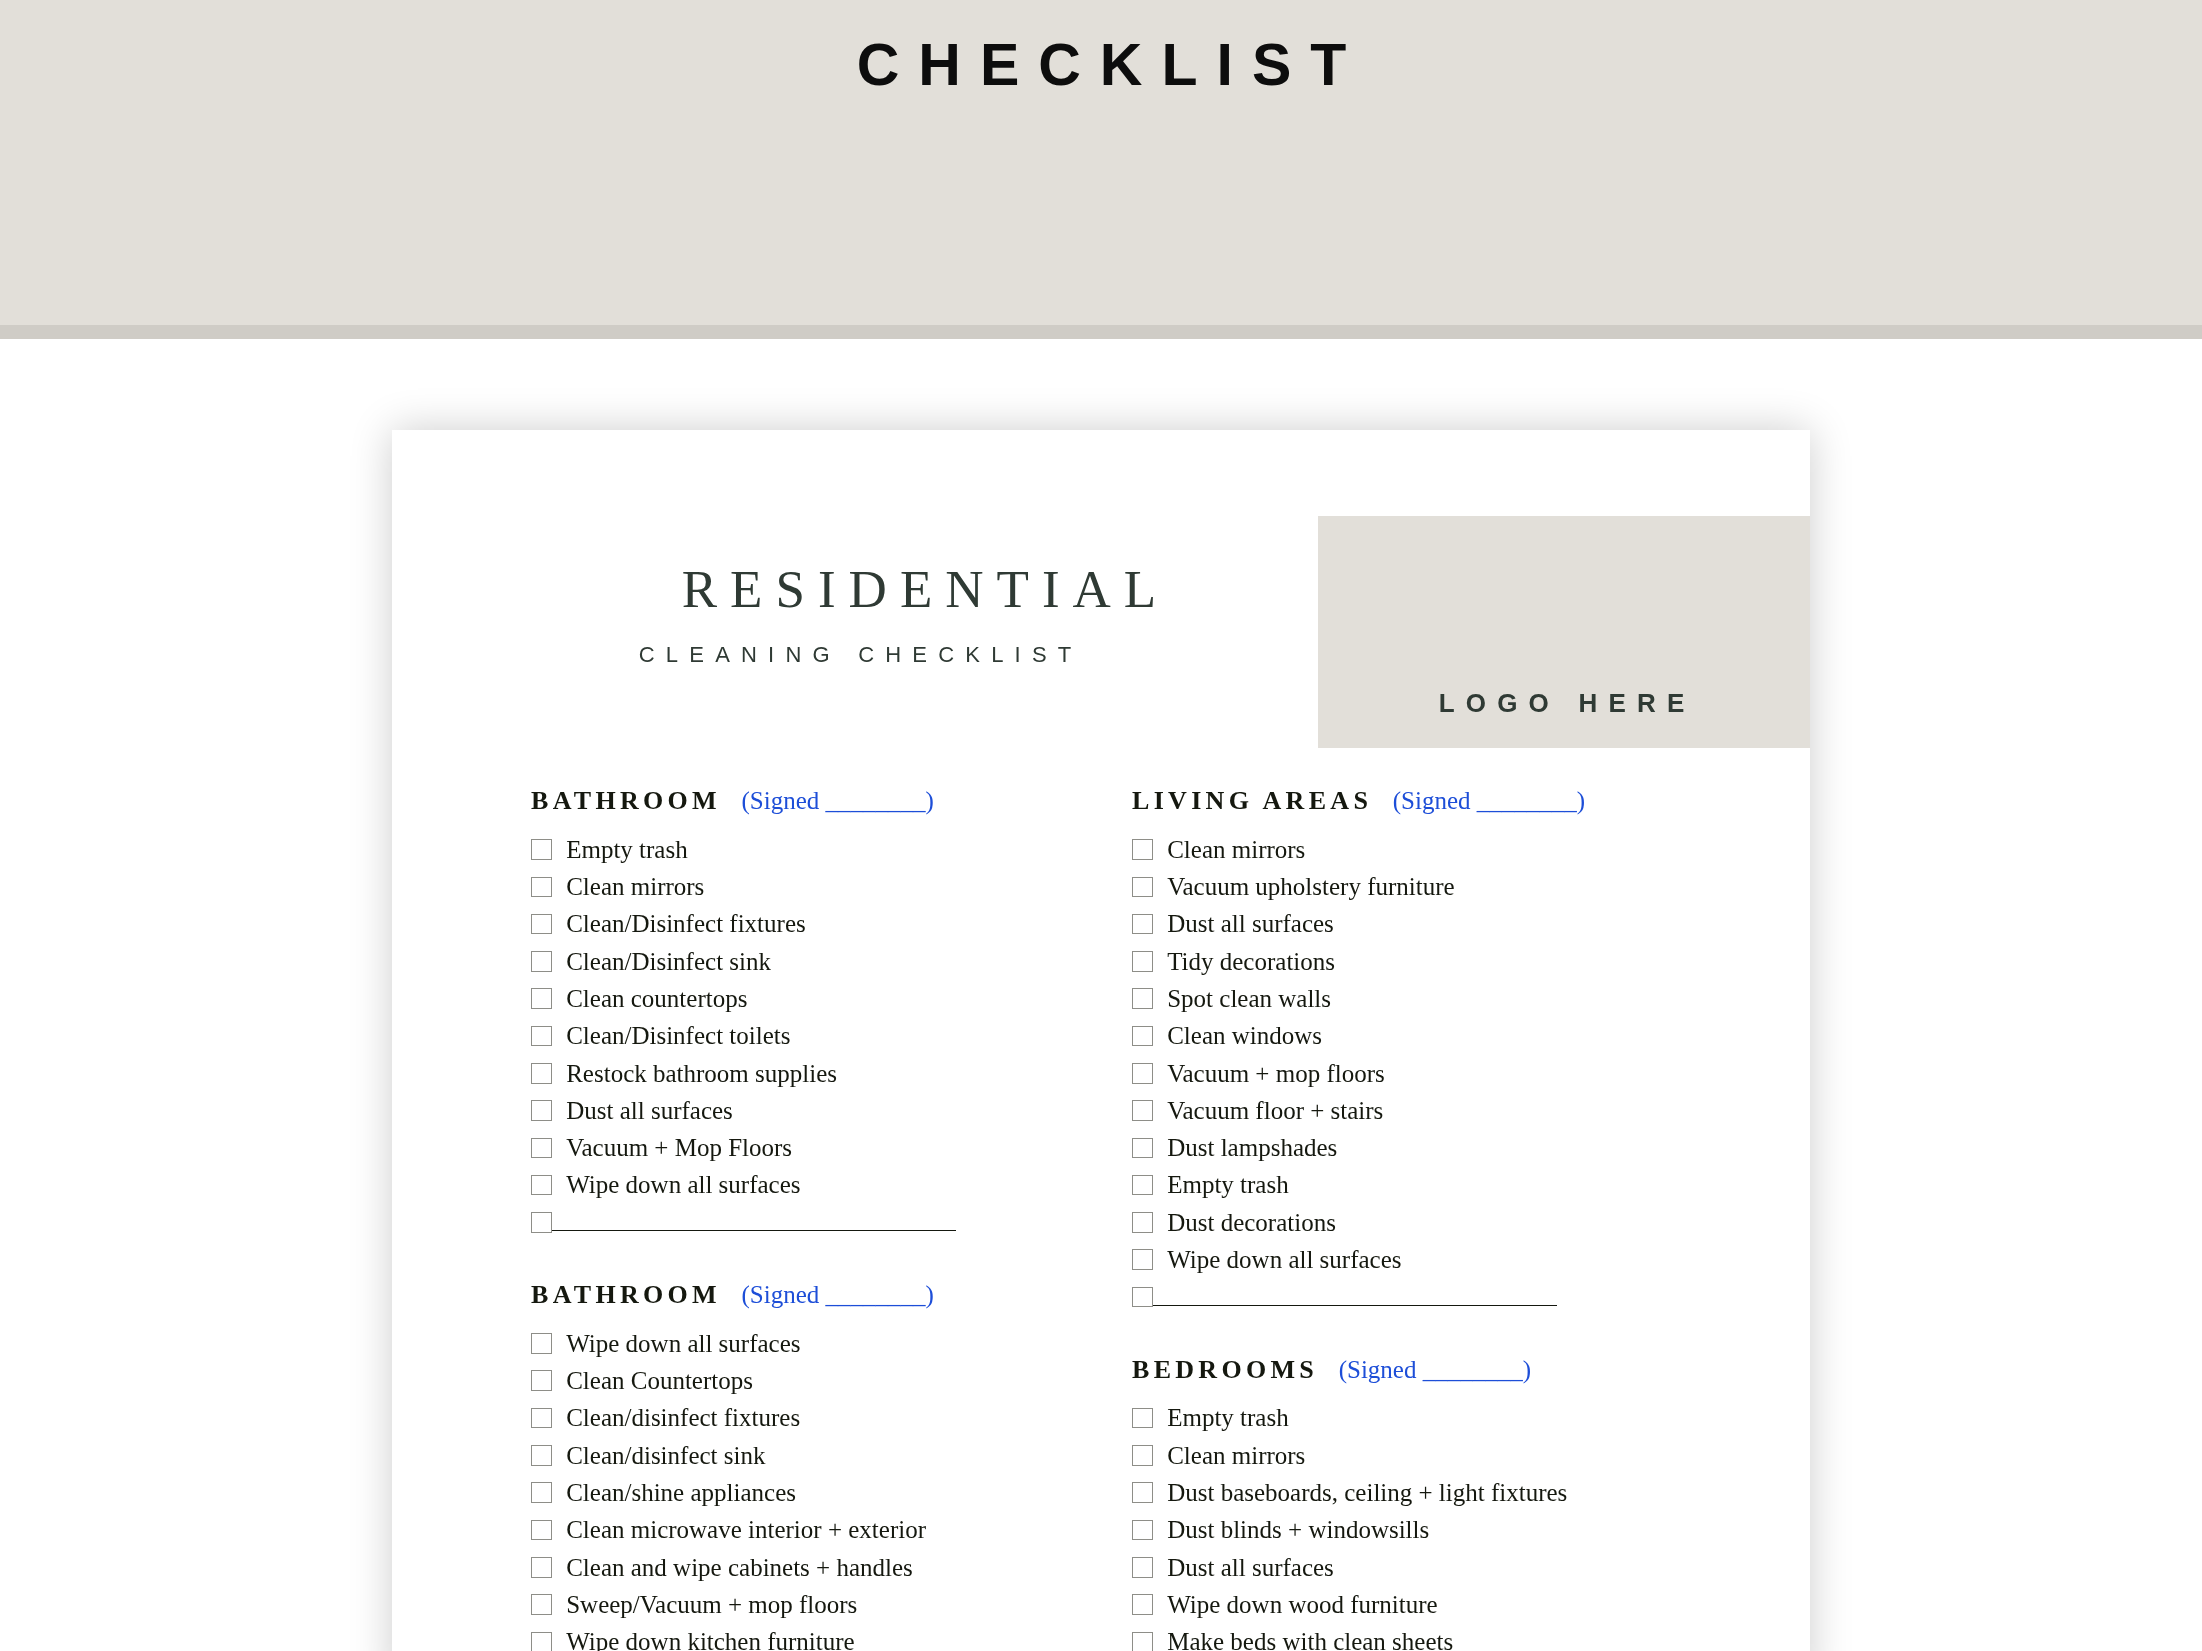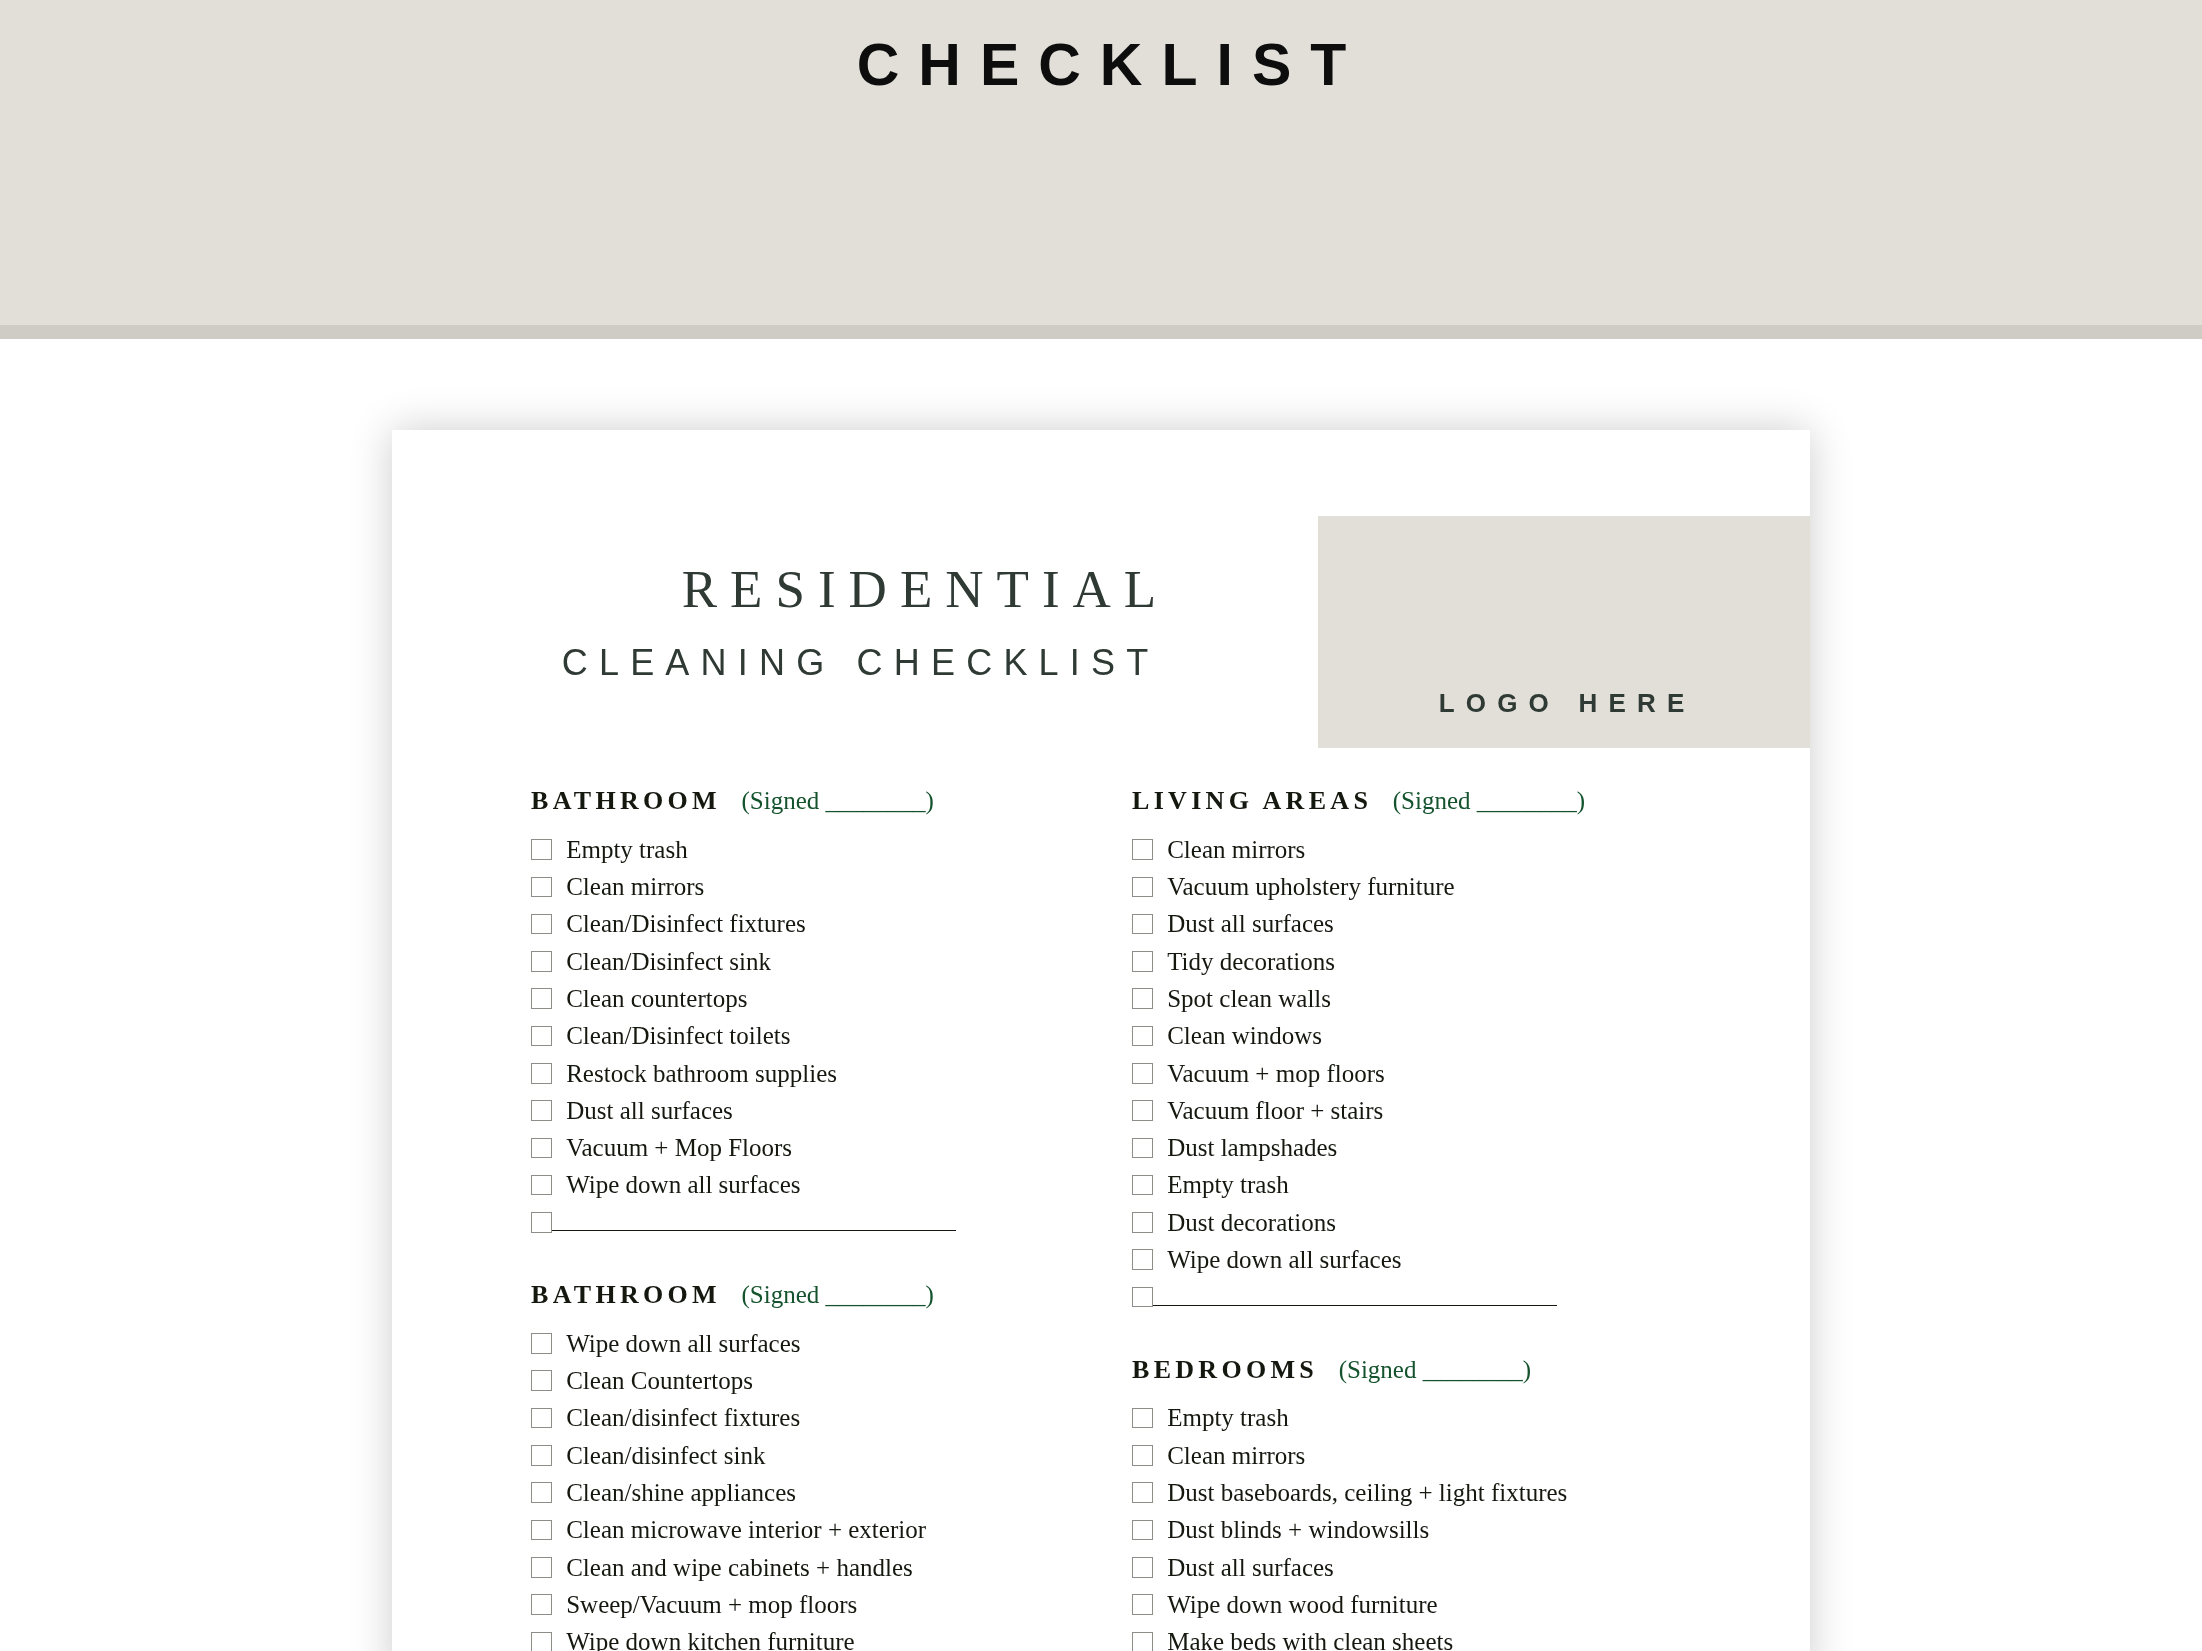--- a/index.html
+++ b/index.html
@@ -100,21 +100,21 @@
     letter-spacing: 13px;
     color: #2f3a34;
     text-indent: 13px;
   }
   .hdr-sub {
     position: absolute;
     left: 0; top: 126px;
     width: 926px;
     text-align: center;
     font-family: "Liberation Sans", sans-serif;
-    font-size: 36px;
+    font-size: 22px;
     letter-spacing: 11.2px;
     color: #2f3a34;
     text-indent: 11.2px;
   }
   .logo-script {
     position: absolute;
     left: 946px;
     top: 24px;
     width: 447px;
     text-align: center;
@@ -162,21 +162,21 @@
     font-family: "Liberation Serif", serif;
     font-weight: bold;
     font-size: 26px;
     letter-spacing: 4.3px;
     color: #15180f;
     white-space: nowrap;
   }
   .signed {
     font-family: "Liberation Serif", serif;
     font-size: 25px;
-    color: #14532d;
+    color: #1d4ed8;
     margin-left: 20.6px;
     white-space: nowrap;
   }
 
   ul.items {
     list-style: none;
     margin: 0;
     padding: 0;
   }
   ul.items li {

